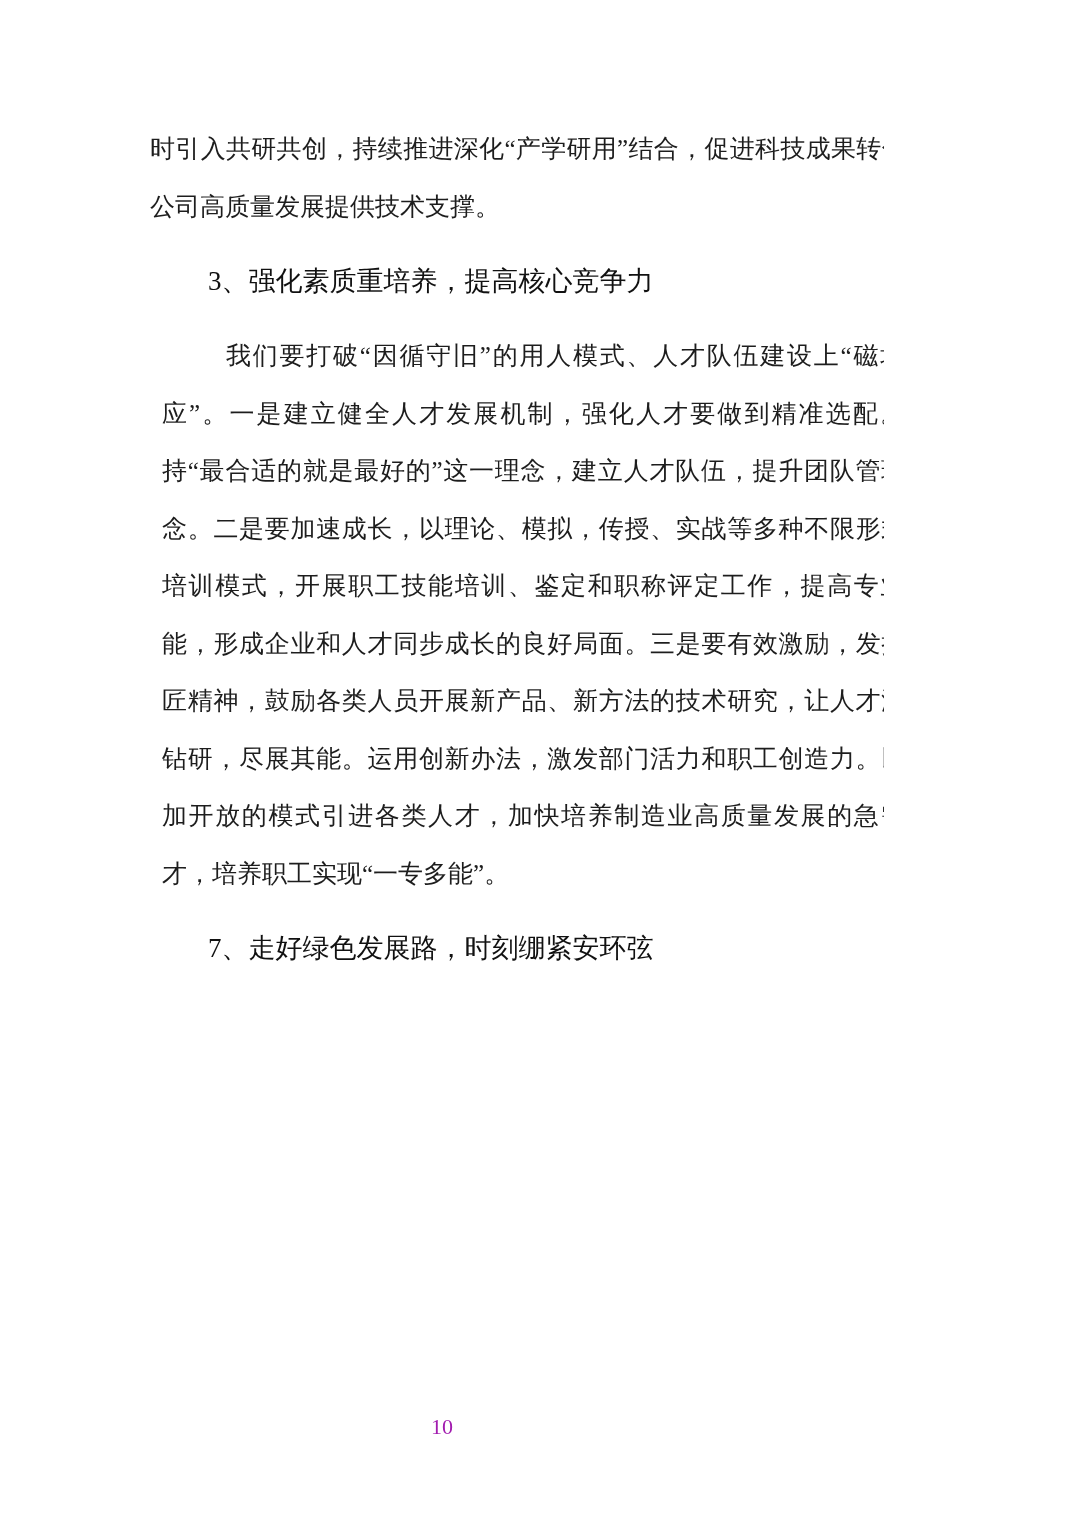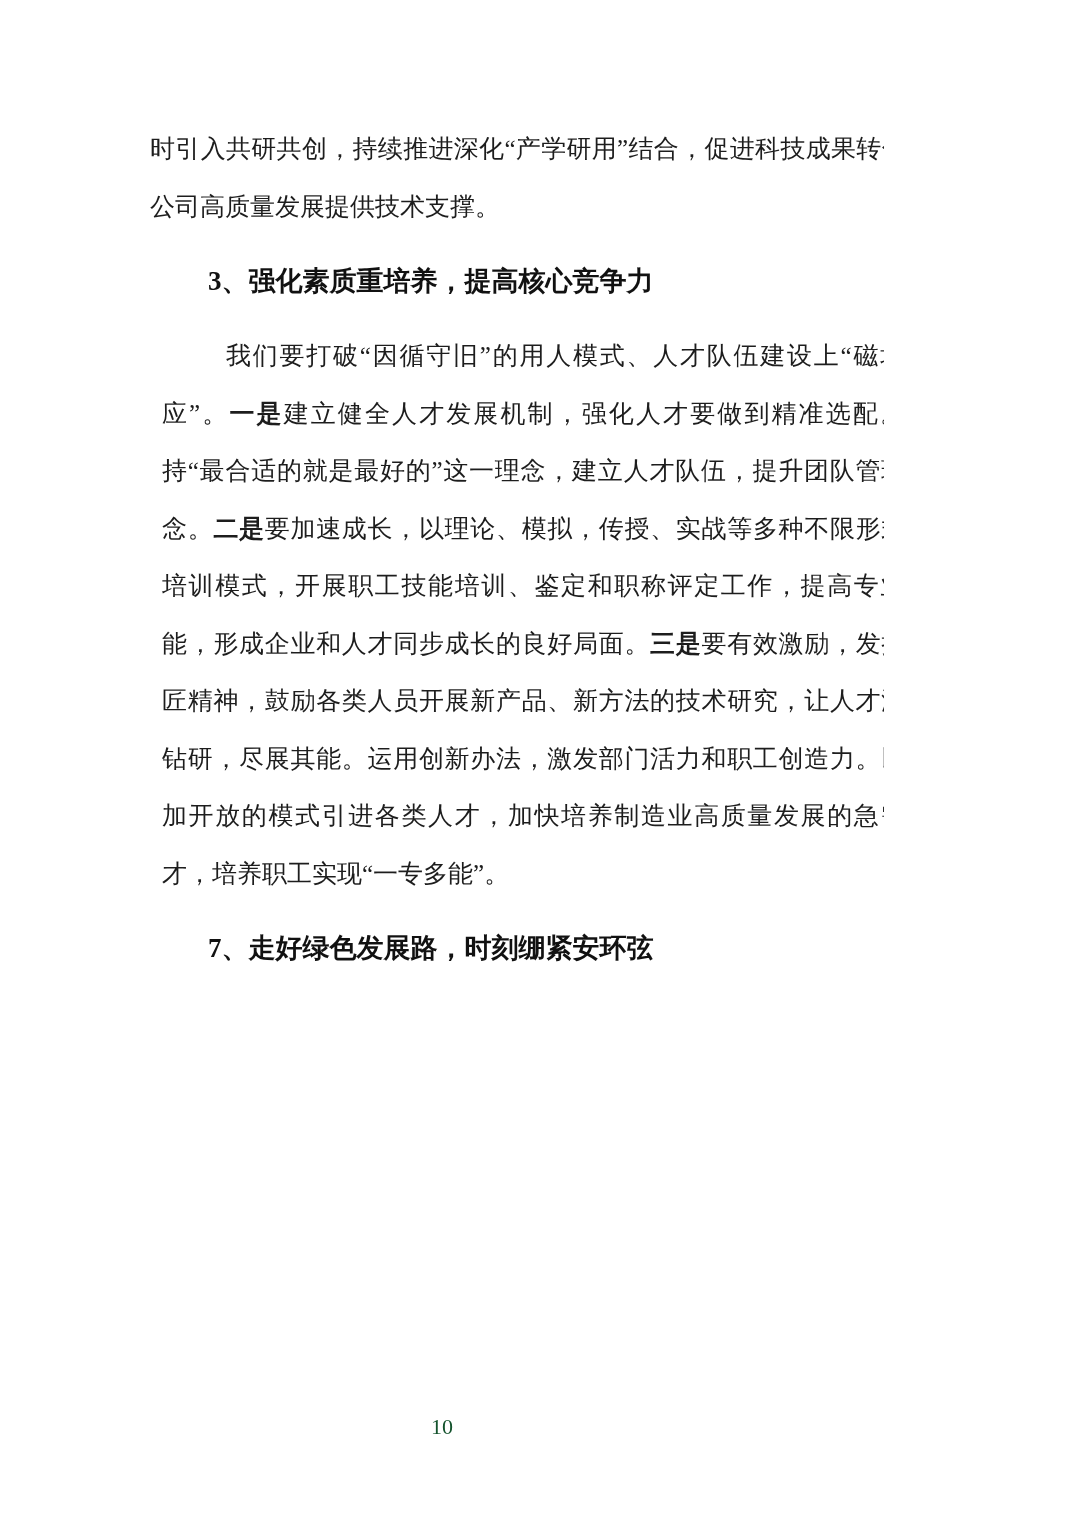--- a/index.html
+++ b/index.html
@@ -37,30 +37,30 @@
   .heading {
     margin: 17px 0;
     font-size: 27px;
     font-weight: bold;
     line-height: 58px;
     text-indent: 58px;
     text-align: left;
     color: #111111;
   }
   .run-bold {
-    font-weight: bold;
+    font-weight: normal;
   }
   .page-number {
     position: absolute;
     left: 0;
     right: 0;
     bottom: 88px;
     text-align: center;
     font-size: 22px;
-    color: #14532d;
+    color: #a21caf;
   }
 </style>
 </head>
 <body>
 
 <div class="page">
   <div class="content">
       <p class="para"><span>时引入共研共创，持续推进深化“产学研用”结合，促进科技成果转化为公司高质量发展提供技术支撑。</span></p>
       <h3 class="heading"><span class="run-bold">3、强化素质重培养，提高核心竞争力</span></h3>
       <p class="para indent"><span>我们要打破“因循守旧”的用人模式、人才队伍建设上“磁场效应”。</span><span class="run-bold">一是</span><span>建立健全人才发展机制，强化人才要做到精准选配。秉持“最合适的就是最好的”这一理念，建立人才队伍，提升团队管理观念。</span><span class="run-bold">二是</span><span>要加速成长，以理论、模拟，传授、实战等多种不限形式的培训模式，开展职工技能培训、鉴定和职称评定工作，提高专业技能，形成企业和人才同步成长的良好局面。</span><span class="run-bold">三是</span><span>要有效激励，发扬工匠精神，鼓励各类人员开展新产品、新方法的技术研究，让人才潜心钻研，尽展其能。运用创新办法，激发部门活力和职工创造力。以更加开放的模式引进各类人才，加快培养制造业高质量发展的急需人才，培养职工实现“一专多能”。</span></p>

